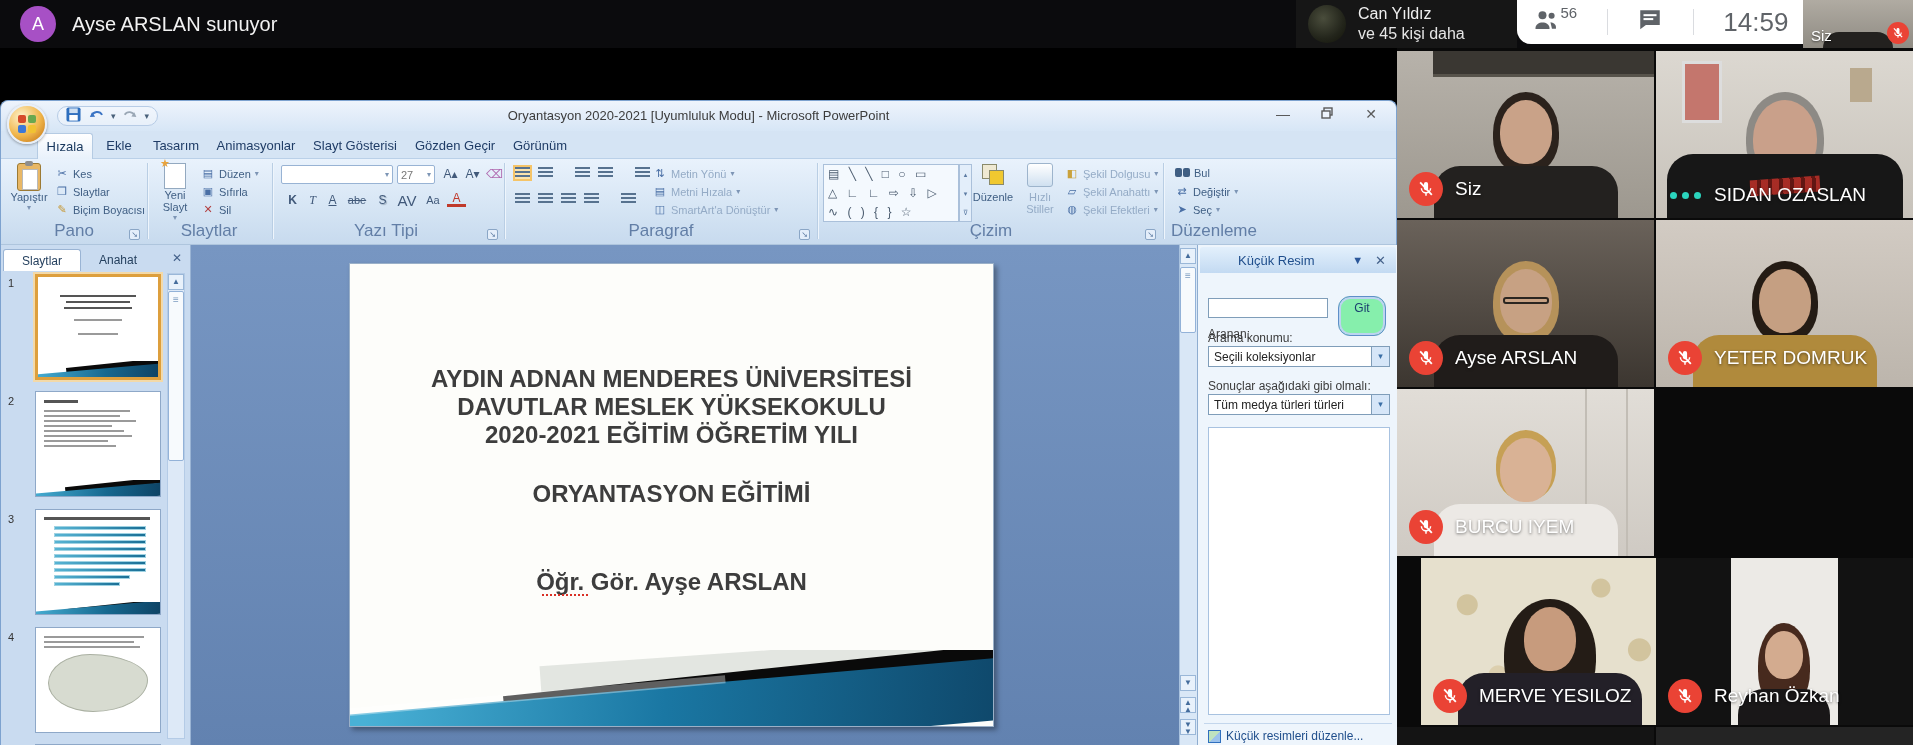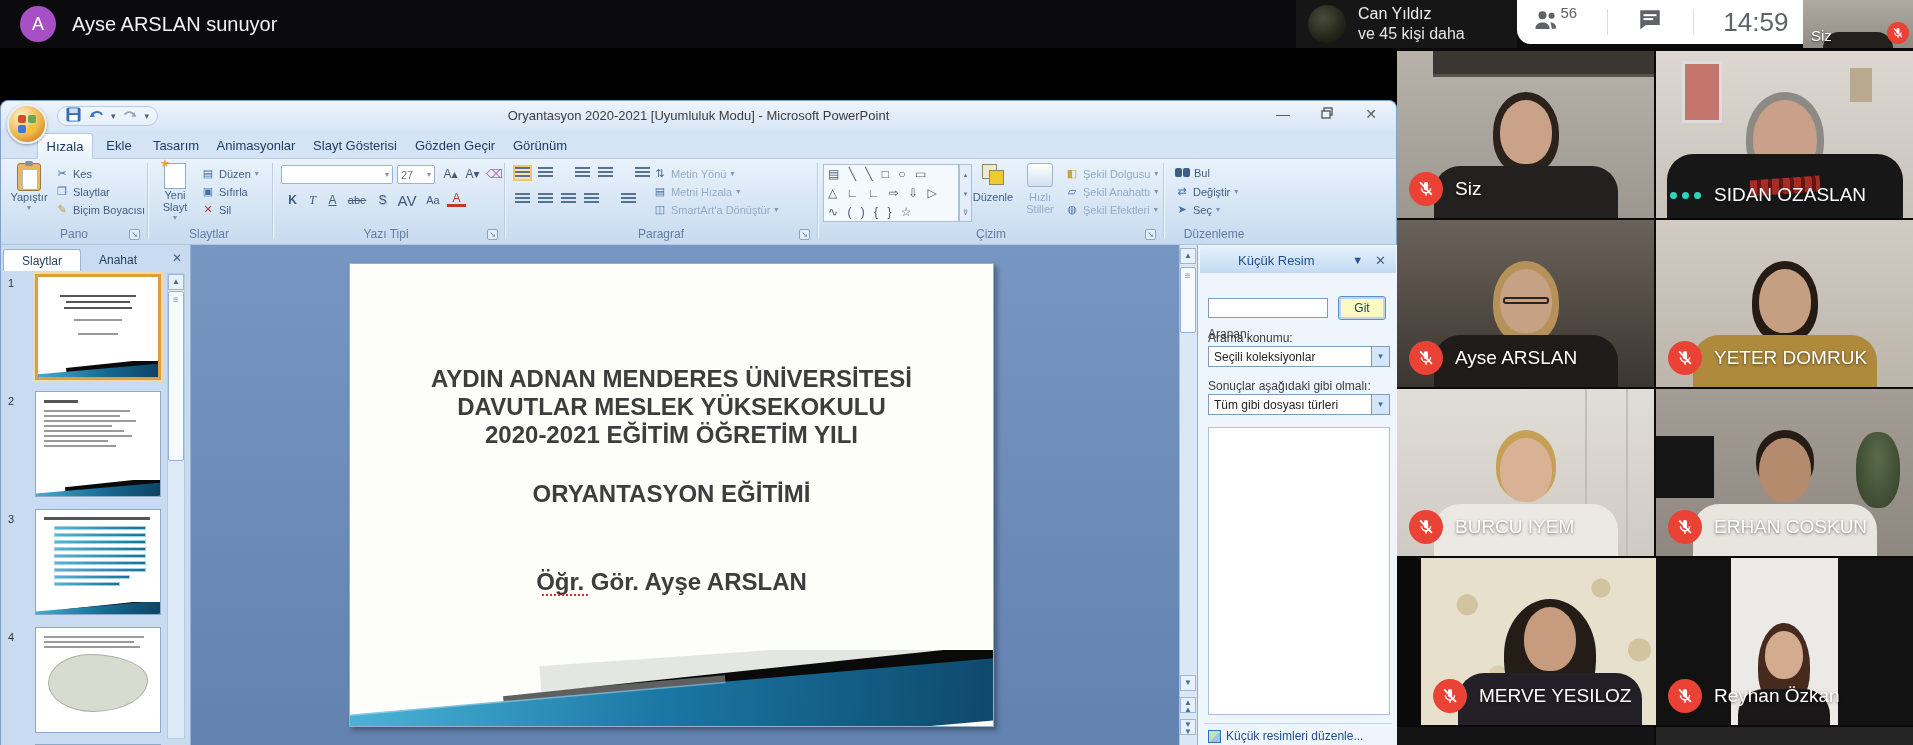--- a/index.html
+++ b/index.html
@@ -49,21 +49,21 @@
   .wc{width:26px;height:17px;text-align:center;line-height:15px;color:#5a5a5a;font-size:14px;}
   
   .tabrow{position:absolute;left:0;top:30px;width:100%;height:28px;background:#d5e4f4;border-bottom:1px solid #bad0e8;}
   .rtab{position:absolute;top:2px;height:26px;line-height:26px;text-align:center;font-size:13px;color:#1f3c66;}
   .rtab.active{background:linear-gradient(#ffffff,#e8f1fb);border:1px solid #b5cbe3;border-bottom:none;
        border-radius:3px 3px 0 0;color:#16365c;}
   
   .ribbon{position:absolute;left:0;top:58px;width:100%;height:86px;
        background:linear-gradient(#e9f2fc,#d3e3f3 65%,#c7daee);border-bottom:1px solid #aec5dd;}
   .gdiv{position:absolute;top:4px;height:76px;width:1px;background:#b9cee4;box-shadow:1px 0 0 #eef5fc;}
-  .glabel{position:absolute;bottom:3px;font-size:12px;color:#627ea6;text-align:center;}
+  .glabel{position:absolute;bottom:3px;font-size:17px;color:#627ea6;text-align:center;}
   .launcher{position:absolute;bottom:4px;width:11px;height:11px;border:1px solid #8aa6c6;border-radius:2px;
        font-size:8px;line-height:9px;text-align:center;color:#5d7ca3;background:#e4eefa;}
   .rsmall{position:absolute;display:flex;align-items:center;gap:4px;font-size:11px;color:#3f5e83;white-space:nowrap;}
   .rsmall.dis{color:#94abc6;}
   .rsmall .dd{font-size:8px;color:#7d95b5;}
   .bigbtn{position:absolute;top:4px;width:44px;text-align:center;font-size:11px;color:#3f5e83;}
   .bigbtn .dd{font-size:8px;color:#7d95b5;}
   .clipboard{width:24px;height:28px;margin:0 auto;background:#e8b765;border:1px solid #9c7a34;border-radius:3px;position:relative;}
   .clipboard:before{content:"";position:absolute;left:4px;top:5px;width:14px;height:19px;background:#fff;border:1px solid #b9b9b9;}
   .clipboard:after{content:"";position:absolute;left:7px;top:-3px;width:8px;height:5px;background:#8e8e8e;border-radius:2px;}
@@ -122,21 +122,21 @@
   .vscroll{position:absolute;left:1178px;top:0;width:18px;height:100%;background:#d9e7f6;border-left:1px solid #a9c2de;}
   
   .tpane{position:absolute;left:1196px;top:0;width:201px;height:100%;background:#eef5fc;border-left:1px solid #8fadd0;}
   .tp-head{position:absolute;left:2px;right:2px;top:2px;height:26px;border-radius:3px 3px 0 0;
        background:linear-gradient(#e3f0fc,#c3daf2);display:flex;align-items:center;padding-left:28px;}
   .tp-title{margin-left:10px;font-size:13px;color:#1f4e8c;flex:1;}
   .tp-ctl{color:#2b579a;font-size:11px;margin-right:12px;}
   .tp-x{color:#44618a;font-size:13px;margin-right:10px;}
   .tp-label{position:absolute;left:10px;font-size:12px;color:#3b3b3b;}
   .tp-input{position:absolute;left:10px;width:120px;height:20px;background:#fff;border:1px solid #7f9db9;}
-  .git{position:absolute;left:140px;width:48px;height:24px;background:#fef9c3;border:1px solid #5e8fc9;border-radius:3px;
+  .git{position:absolute;left:140px;width:48px;height:40px;background:#86efac;border:1px solid #5e8fc9;border-radius:12px;
        box-shadow:inset 0 0 0 2px #bcd4f0;font-size:12px;color:#1a3f6f;text-align:center;line-height:22px;}
   .tp-select{position:absolute;left:10px;width:182px;height:21px;background:#fff;border:1px solid #7f9db9;
        font-size:12px;color:#222;display:flex;align-items:center;}
   .tp-select span{flex:1;padding-left:5px;}
   .tp-select .arrow{width:18px;height:100%;background:#d6e6f8;border-left:1px solid #7f9db9;
        font-size:9px;color:#3a6ea5;text-align:center;line-height:19px;}
   .tp-results{position:absolute;left:10px;top:182px;width:182px;height:288px;background:#fff;border:1px solid #a8c2e0;}
   .tp-hr{position:absolute;left:6px;right:6px;top:478px;height:1px;background:#c3d6ec;}
   .tp-foot{position:absolute;left:10px;top:484px;display:flex;align-items:center;gap:5px;font-size:12px;color:#1f4e8c;}
   .pic-ico{width:13px;height:13px;border:1px solid #2f6fbe;background:linear-gradient(135deg,#bfe3bf 50%,#9cc2ec 50%);}
@@ -570,21 +570,21 @@
           <div class="tp-label" style="top:38px;margin-top:44px;">Aranan:</div>
           <input class="tp-input" style="top: 53px;">
           <div class="git" style="top:51px;">Git</div>
           <div class="tp-label" style="top:86px;">Arama konumu:</div>
           <div class="tp-select" style="top:101px;">
             <span>Seçili koleksiyonlar</span>
             <div class="arrow">▾</div>
           </div>
           <div class="tp-label" style="top:134px;">Sonuçlar aşağıdaki gibi olmalı:</div>
           <div class="tp-select" style="top:149px;">
-            <span>Tüm gibi dosyası türleri</span>
+            <span>Tüm medya türleri türleri</span>
             <div class="arrow">▾</div>
           </div>
           <div class="tp-results"></div>
           <div class="tp-hr"></div>
           <div class="tp-foot">
             <span class="pic-ico"></span>
             <span>Küçük resimleri düzenle...</span>
           </div>
         </div>
 
@@ -686,40 +686,20 @@
               <rect x="9.5" y="3.5" width="5" height="10" rx="2.5" fill="#fff"></rect>
               <path d="M6.5 11c0 3 2.5 5.5 5.5 5.5S17.5 14 17.5 11" stroke="#fff" stroke-width="1.8" fill="none"></path>
               <line x1="12" y1="16.5" x2="12" y2="20" stroke="#fff" stroke-width="1.8"></line>
               <line x1="5" y1="4" x2="19" y2="19" stroke="#fff" stroke-width="2.2"></line>
             </svg>
         </span>
         <span class="nm">BURCU IYEM</span>
       </div>
     </div>
 
-    <div class="tile t-erhan" style="left:259px;top:341px;height:167px;">
-      <div class="decor tv"></div>
-        <div class="decor plant"></div>
-      <div class="fig">
-          <div class="hair"></div>
-          <div class="head"></div>
-          <div class="body"></div>
-        </div>
-      <div class="namebar">
-        <span class="mic-badge mic-lg">
-          <svg viewBox="0 0 24 24" width="20" height="20">
-              <rect x="9.5" y="3.5" width="5" height="10" rx="2.5" fill="#fff"></rect>
-              <path d="M6.5 11c0 3 2.5 5.5 5.5 5.5S17.5 14 17.5 11" stroke="#fff" stroke-width="1.8" fill="none"></path>
-              <line x1="12" y1="16.5" x2="12" y2="20" stroke="#fff" stroke-width="1.8"></line>
-              <line x1="5" y1="4" x2="19" y2="19" stroke="#fff" stroke-width="2.2"></line>
-            </svg>
-        </span>
-        <span class="nm">ERHAN COSKUN</span>
-      </div>
-    </div>
 
     <div class="tile t-merve" style="left:0;top:510px;height:167px;">
       <div class="fig">
           <div class="hair"></div>
           <div class="head"></div>
           <div class="body"></div>
         </div>
       <div class="namebar">
         <span class="mic-badge mic-lg">
           <svg viewBox="0 0 24 24" width="20" height="20">

